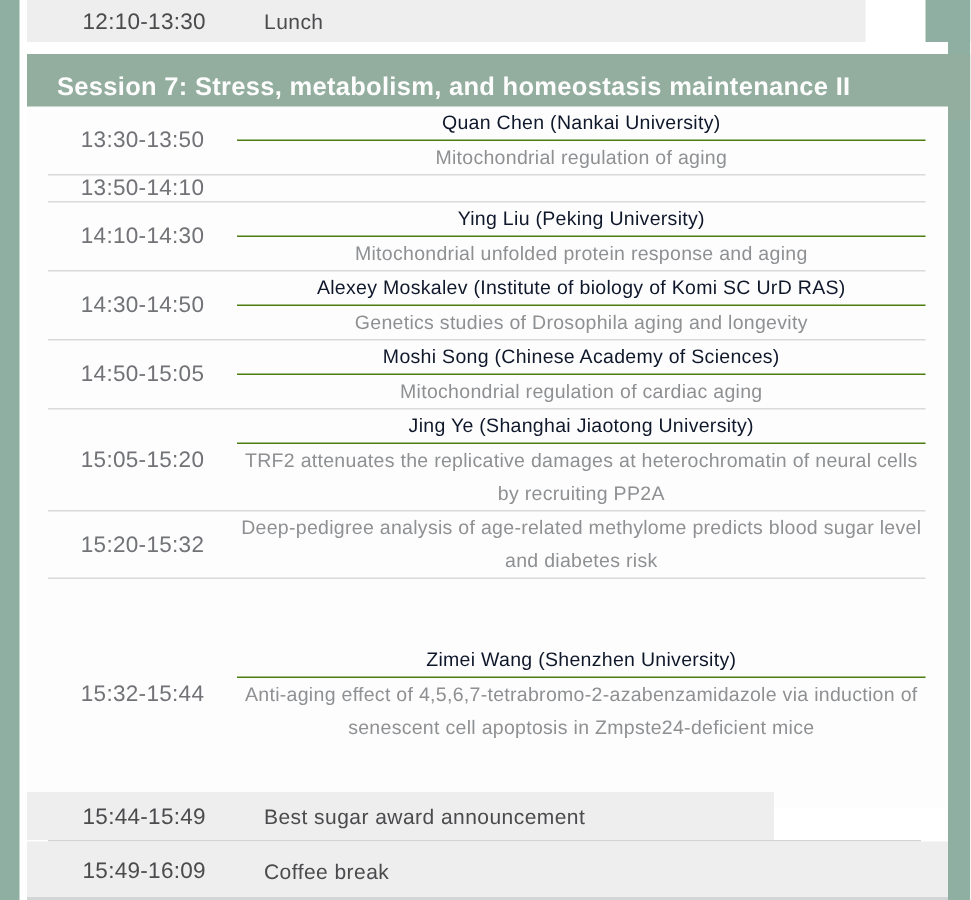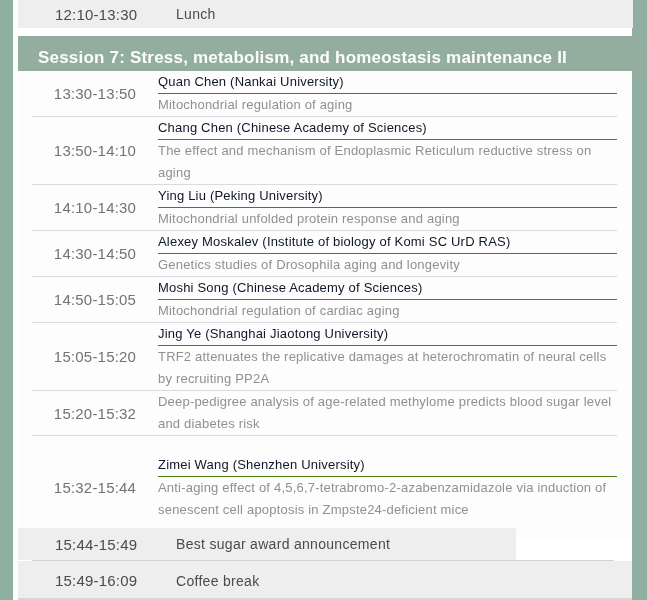--- a/index.html
+++ b/index.html
@@ -8,32 +8,32 @@
   .canvas { position:relative; width:647px; height:600px; background:#ffffff; overflow:hidden; }
 
   
   .strip { position:absolute; top:0; height:600px; background:#8fafa2; }
   .strip-left  { left:0; width:13px; }
   .strip-right { right:0; width:15px; }
   .strip-patch { position:absolute; top:0; left:617px; width:30px; height:28px; background:#8fafa2; }
 
   
   .gray-row { position:absolute; background:#eeeeef; display:flex; align-items:center; color:#4b4b4d; }
-  .row-lunch { left:18px; top:0; width:615px; height:28px; }
+  .row-lunch { left:18px; top:0; width:559px; height:28px; }
   .gray-row .g-time { margin-left:37px; width:92px; font-size:15px; letter-spacing:0.2px; }
   .gray-row .g-label { margin-left:29px; font-size:14px; letter-spacing:0.3px; }
 
   
   .session-header { position:absolute; left:18px; top:36px; width:629px; height:44px;
     background:#93ae9f; color:#fdfdfd; display:flex; align-items:center;
     font-size:17px; font-weight:bold; letter-spacing:0.2px; padding-left:20px; }
 
   
   .talks { position:absolute; left:18px; top:71px; width:614px; height:468px;
-    background:#fdfdfe; padding:0 15px 0 14px; display:flex; flex-direction:column; overflow:hidden; }
+    background:#fdfdfe; padding:0 15px 0 14px; display:flex; flex-direction:column; overflow:hidden;text-align:center; }
   .t-row { display:flex; align-items:stretch; }
   .t-row:not(:last-child) { border-bottom:1px solid #d9dadb; }
   .t-row:last-child { flex:1; }
   .t-time { width:126px; flex:0 0 126px; display:flex; align-items:center; justify-content:center;
     font-size:15px; color:#717376; letter-spacing:0.2px; }
   .t-content { flex:1; display:flex; flex-direction:column; justify-content:center; }
   .t-speaker { font-size:13px; line-height:22px; color:#0f172a; letter-spacing:0.2px;
     border-bottom:1px solid #4d7c0f; }
   .t-title { font-size:13px; line-height:22px; color:#8e9092; letter-spacing:0.2px; }
 
@@ -65,24 +65,20 @@
   <div class="t-row">
     <div class="t-time">13:30-13:50</div>
     <div class="t-content">
       <div class="t-speaker">Quan Chen (Nankai University)</div>
       <div class="t-title">Mitochondrial regulation of aging</div>
     </div>
   </div>
 
   <div class="t-row">
     <div class="t-time">13:50-14:10</div>
-    <div class="t-content">
-      <div class="t-speaker">Chang Chen (Chinese Academy of Sciences)</div>
-      <div class="t-title">The effect and mechanism of Endoplasmic Reticulum reductive stress on aging</div>
-    </div>
   </div>
 
   <div class="t-row">
     <div class="t-time">14:10-14:30</div>
     <div class="t-content">
       <div class="t-speaker">Ying Liu (Peking University)</div>
       <div class="t-title">Mitochondrial unfolded protein response and aging</div>
     </div>
   </div>
 

